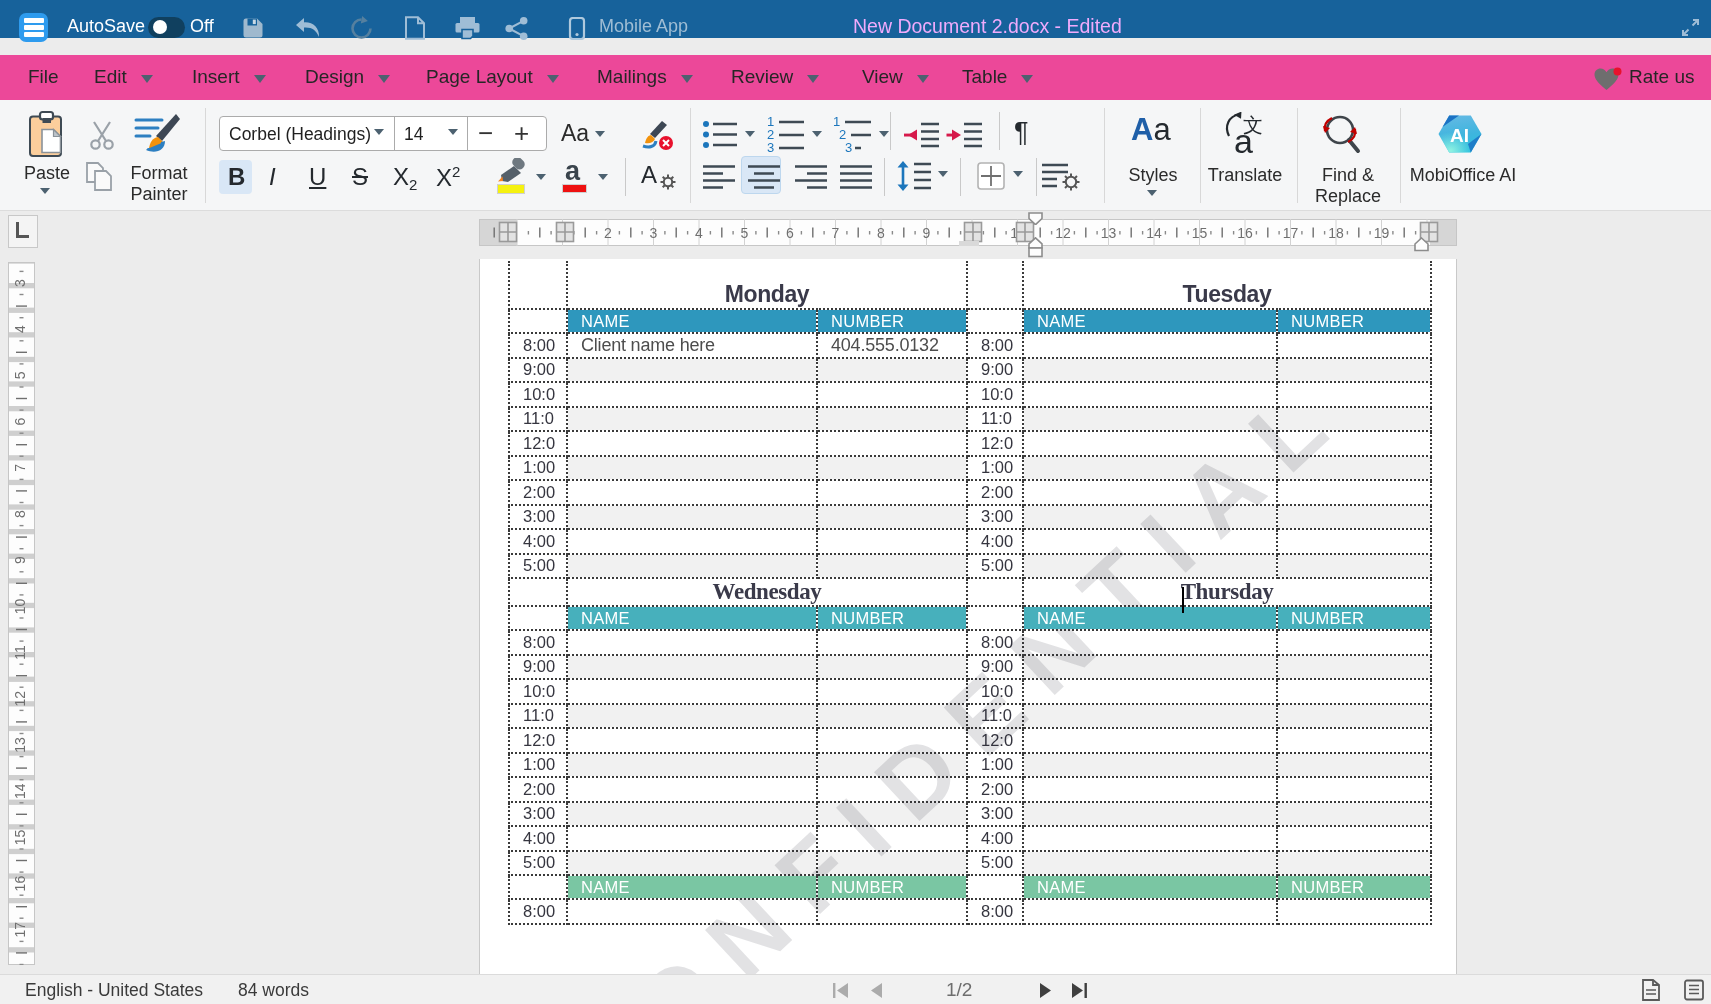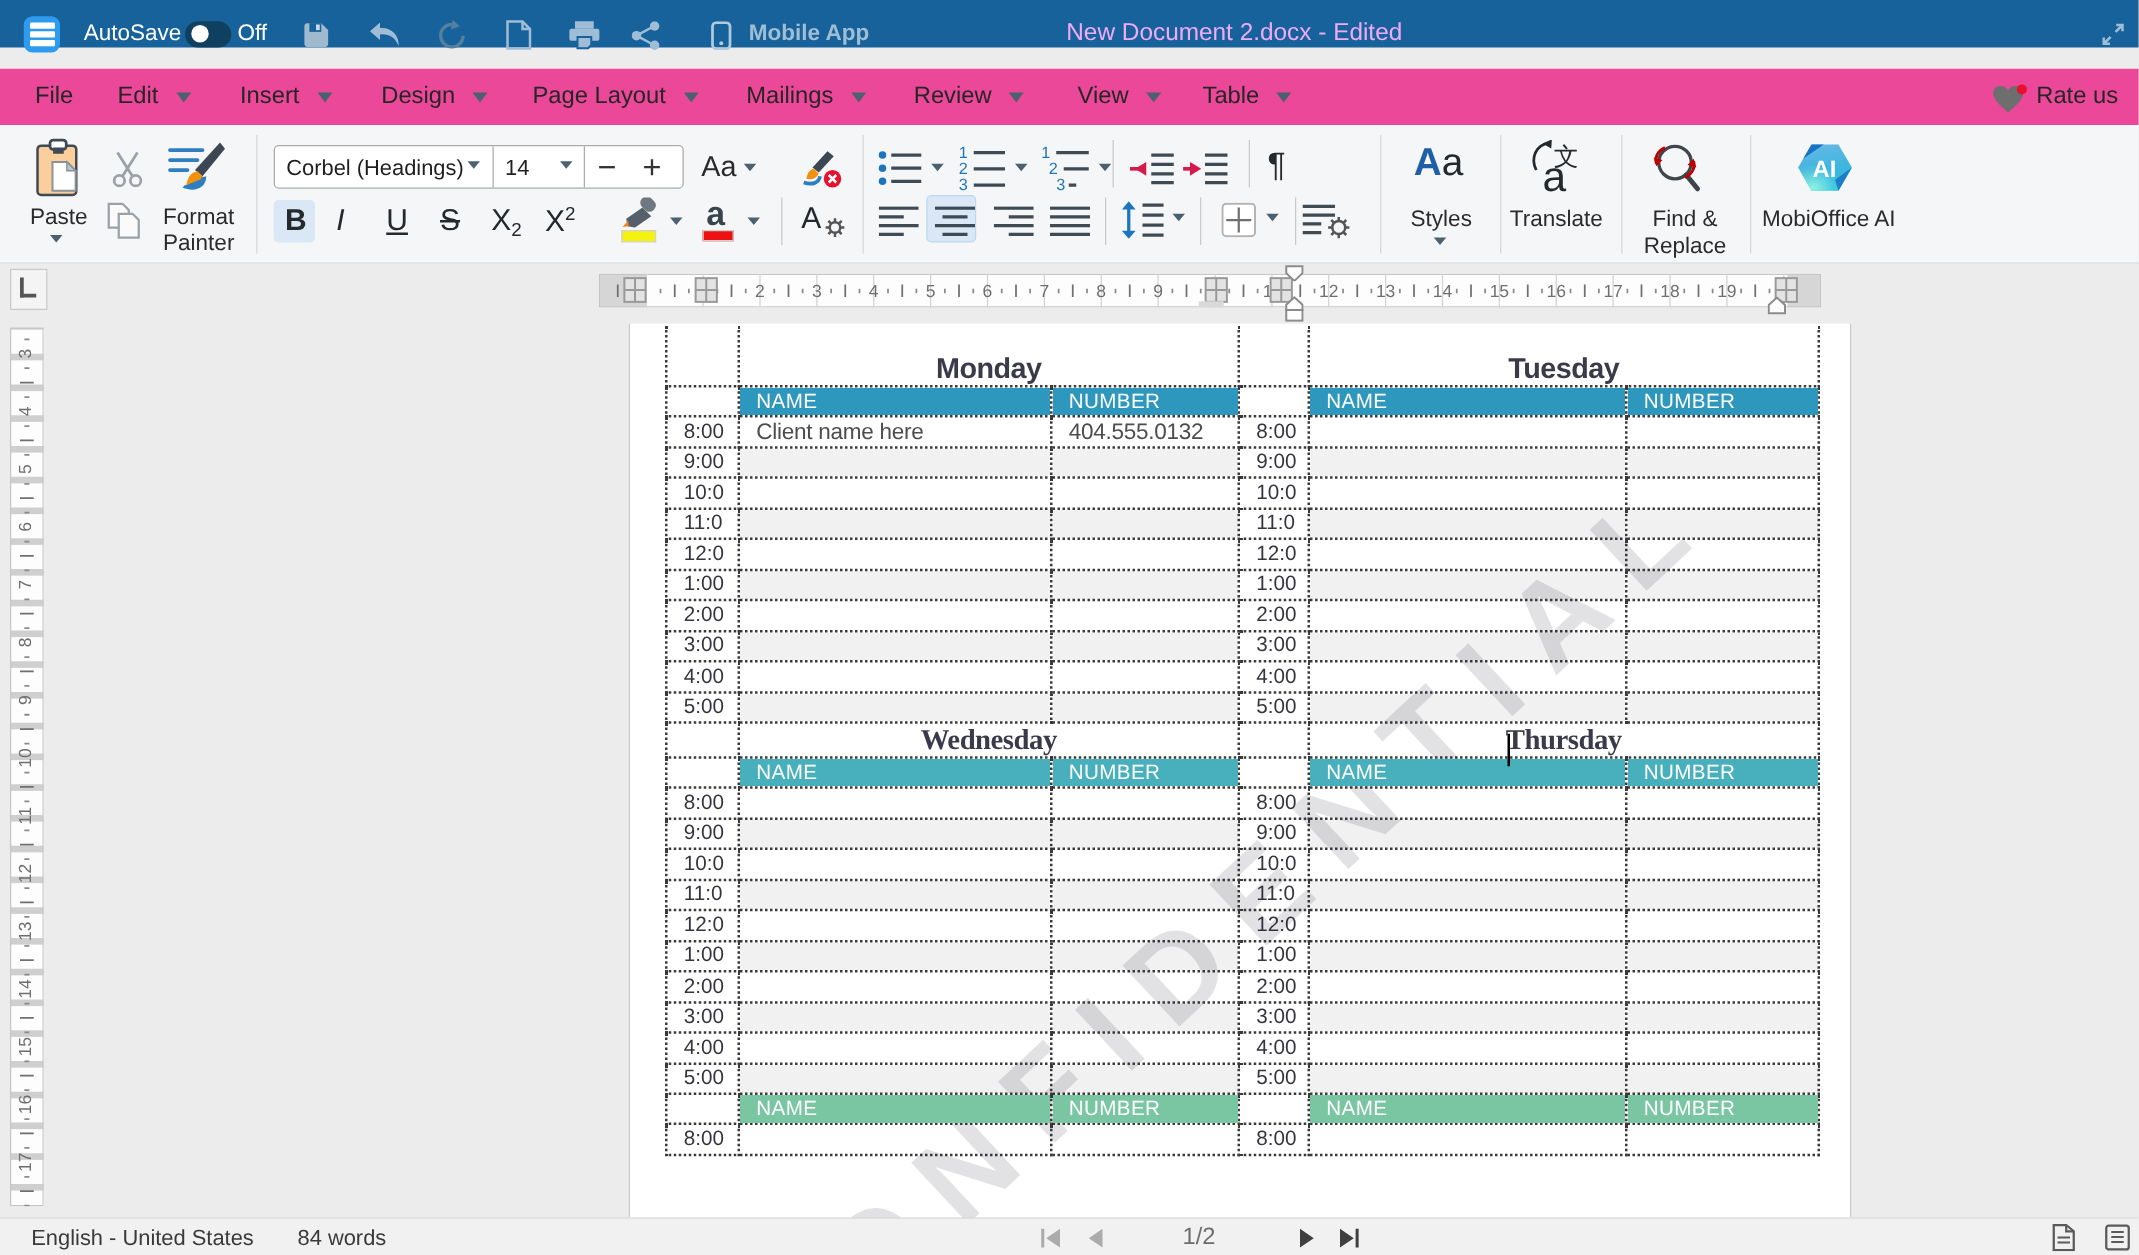--- a/index.html
+++ b/index.html
@@ -3,41 +3,41 @@
 <meta charset="utf-8">
 <style>
   * { margin:0; padding:0; box-sizing:border-box; }
   html,body { width:1711px; height:1004px; overflow:hidden; font-family:"Liberation Sans", sans-serif; -webkit-font-smoothing:antialiased; }
   body { position:relative; background:#ECECEC; }
   .abs { position:absolute; }
 
   
   #titlebar { left:0; top:0; width:1711px; height:38px; background:#17629B; }
   .tbtxt { color:#FFFFFF; font-size:18px; }
-  .tbfade { color:#9FBDD4; font-size:18px;font-weight:bold; }
+  .tbfade { color:#9FBDD4; font-size:18px; }
 
   
   #menubar { left:0; top:55px; width:1711px; height:45px; background:#ec4899; }
   .menuitem { position:absolute; top:11px; font-size:19px; color:#262626; white-space:nowrap; }
   .mcaret { display:inline-block; width:0; height:0; border-left:6.5px solid transparent; border-right:6.5px solid transparent; border-top:8px solid #4C6170; vertical-align:middle; margin-left:14px; margin-top:2px;}
 
   
   #ribbon { left:0; top:100px; width:1711px; height:110px; background:#F5F6F7; }
   .vsep { position:absolute; top:8px; height:95px; width:1px; background:#D8D8D8; }
   .rlabel { position:absolute; font-size:18px; color:#2B2B2B; text-align:center; white-space:nowrap; }
   .combo { position:absolute; border:1px solid #ABABAB; border-radius:4px; background:#fff; }
   .hlbox { background:#D9E7F6; border-radius:4px; }
   .dcaret { display:inline-block; width:0; height:0; border-left:5.5px solid transparent; border-right:5.5px solid transparent; border-top:6.5px solid #4C6170; }
 
   
   #canvas { left:0; top:211px; width:1711px; height:763px; background:#ECECEC; overflow:hidden; }
   #ribbonline { left:0; top:210px; width:1711px; height:1px; background:#DCDCDC; }
 
   
-  #page { position:absolute; left:479px; top:48px; width:978px; height:716px; background:#FFFFFF; overflow:hidden; border-left:1px solid #C9C9C9; border-right:1px solid #C9C9C9;margin-left:24px; }
+  #page { position:absolute; left:479px; top:48px; width:978px; height:716px; background:#FFFFFF; overflow:hidden; border-left:1px solid #C9C9C9; border-right:1px solid #C9C9C9; }
 
   
   table.sched { border-collapse:collapse; table-layout:fixed; width:922px; }
   .sched td { border:2px dotted #3A3A3A; overflow:hidden; white-space:nowrap; vertical-align:middle; }
   .sched tr:first-child td { border-top:none; }
   td.tcell { font-size:16.5px; color:#35353F; padding-left:13px; background:#fff; }
   td.title { font-weight:bold; font-size:23px; letter-spacing:-0.4px; color:#3A3A4A; text-align:center; vertical-align:bottom; padding-bottom:0px; }
   td.band { color:#FFFFFF; font-size:16.5px; letter-spacing:0.3px; padding-left:13px; position:relative; z-index:6; }
   .b1 { background:#2E97BD; }
   .b2 { background:#47B0BC; }

